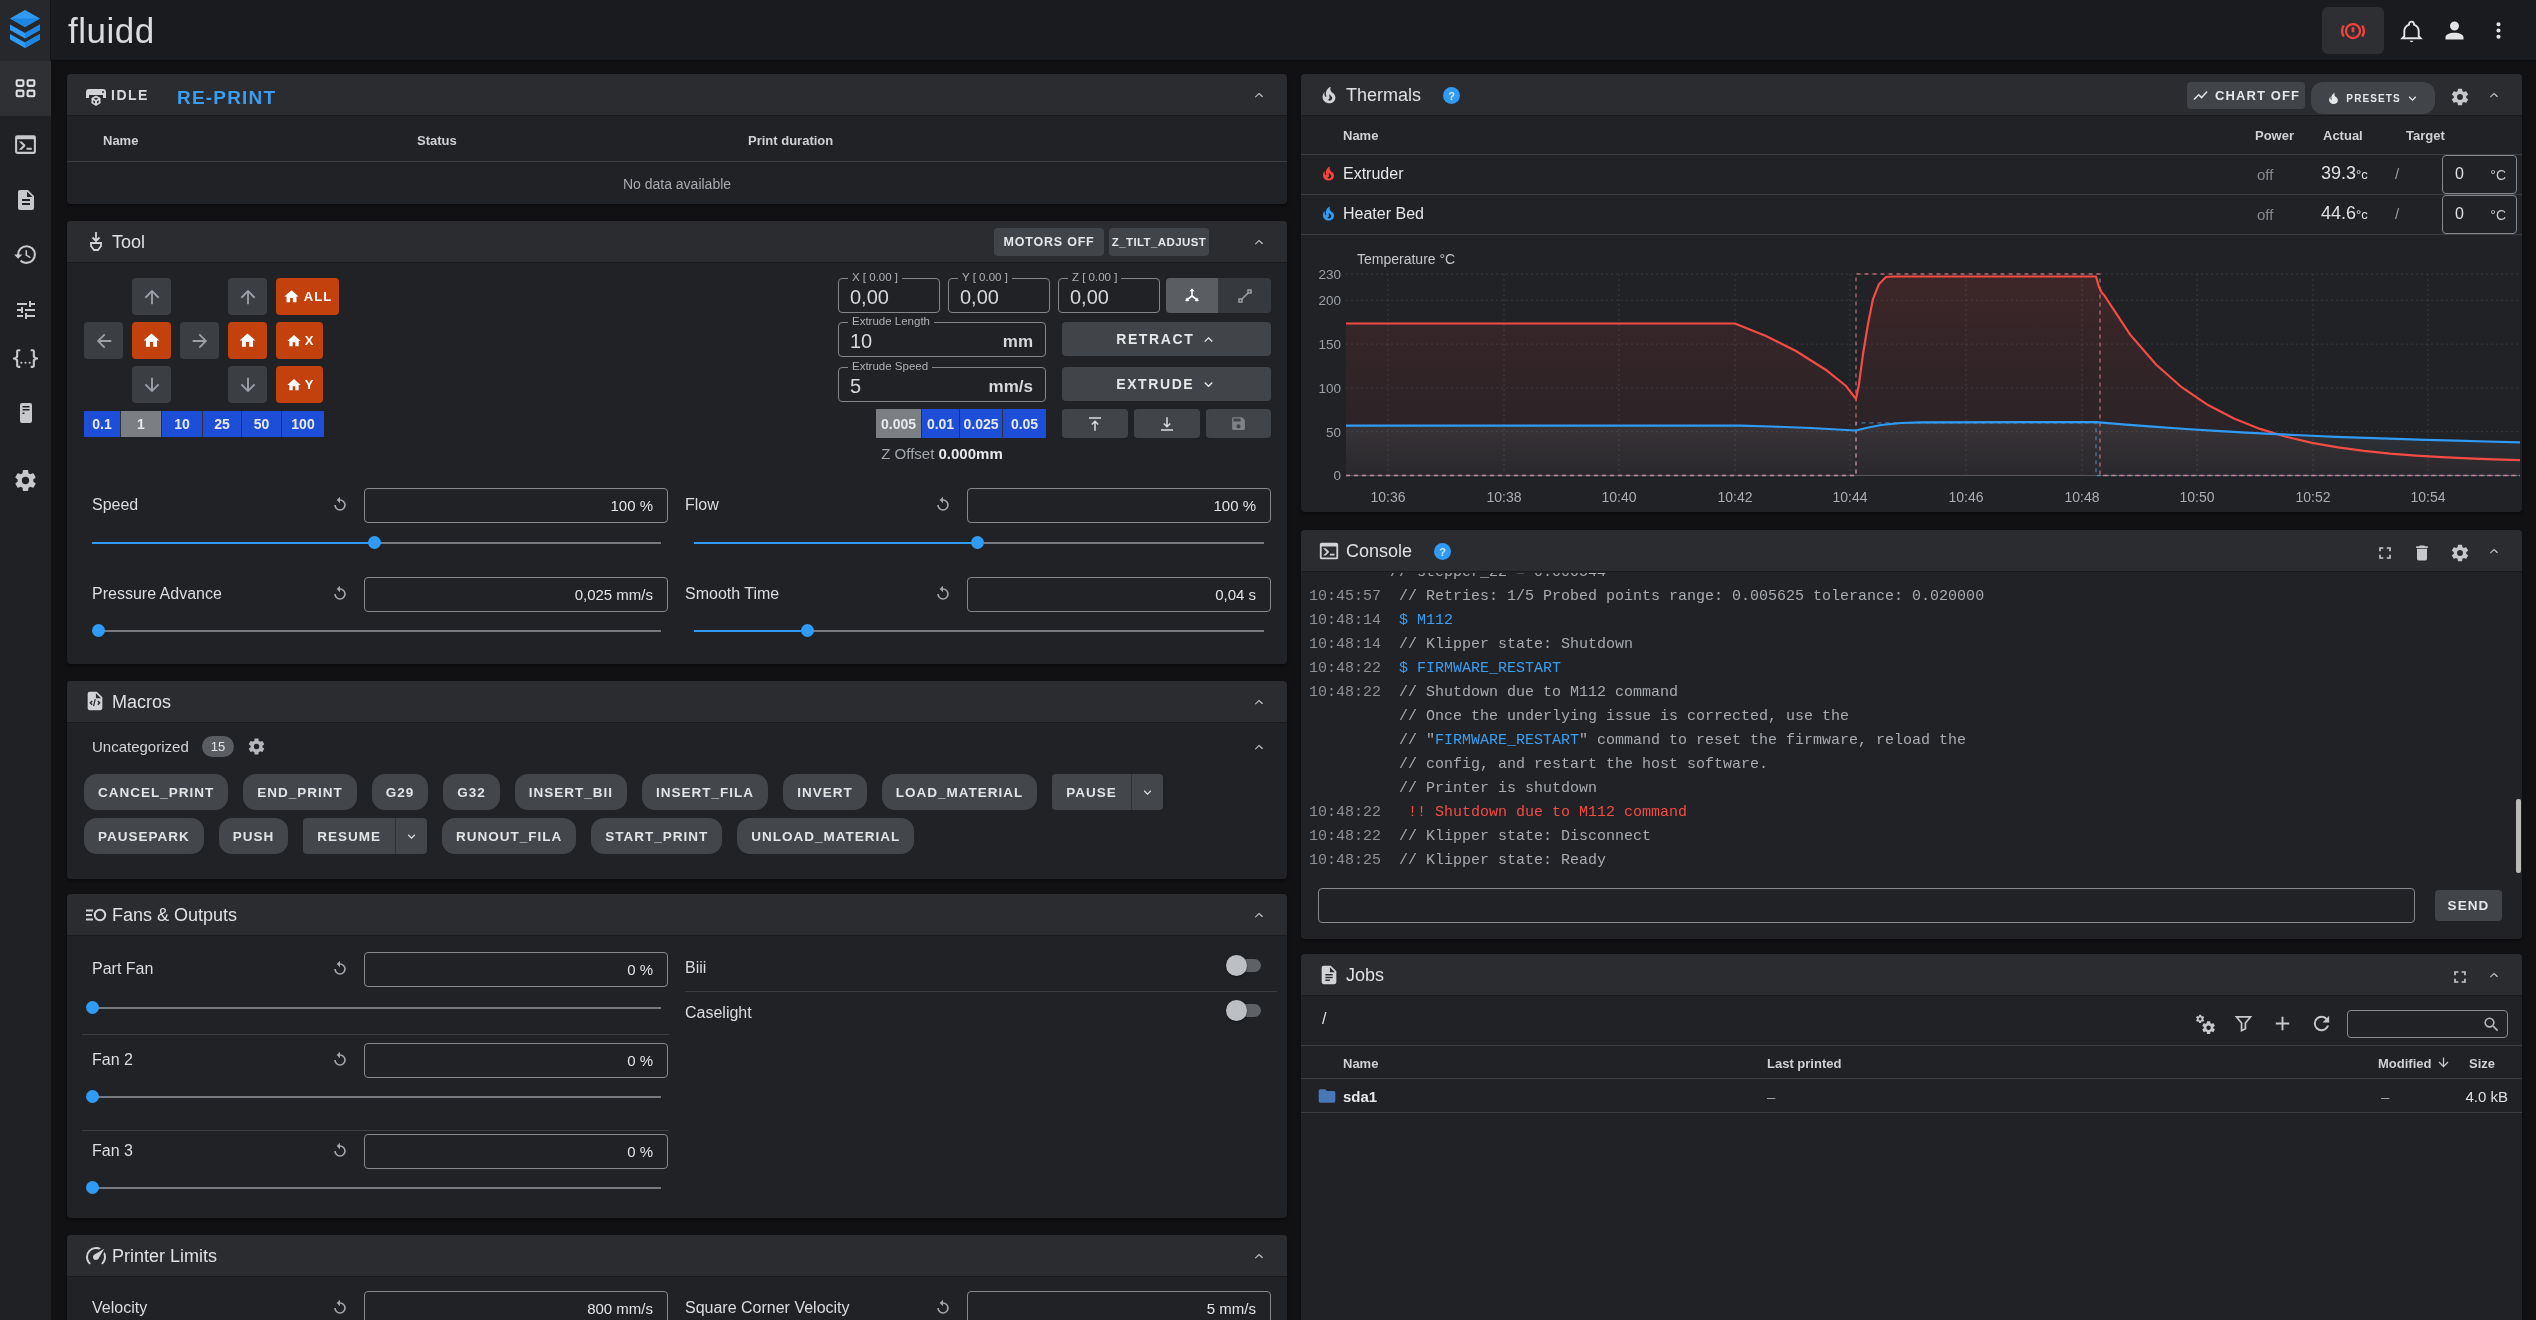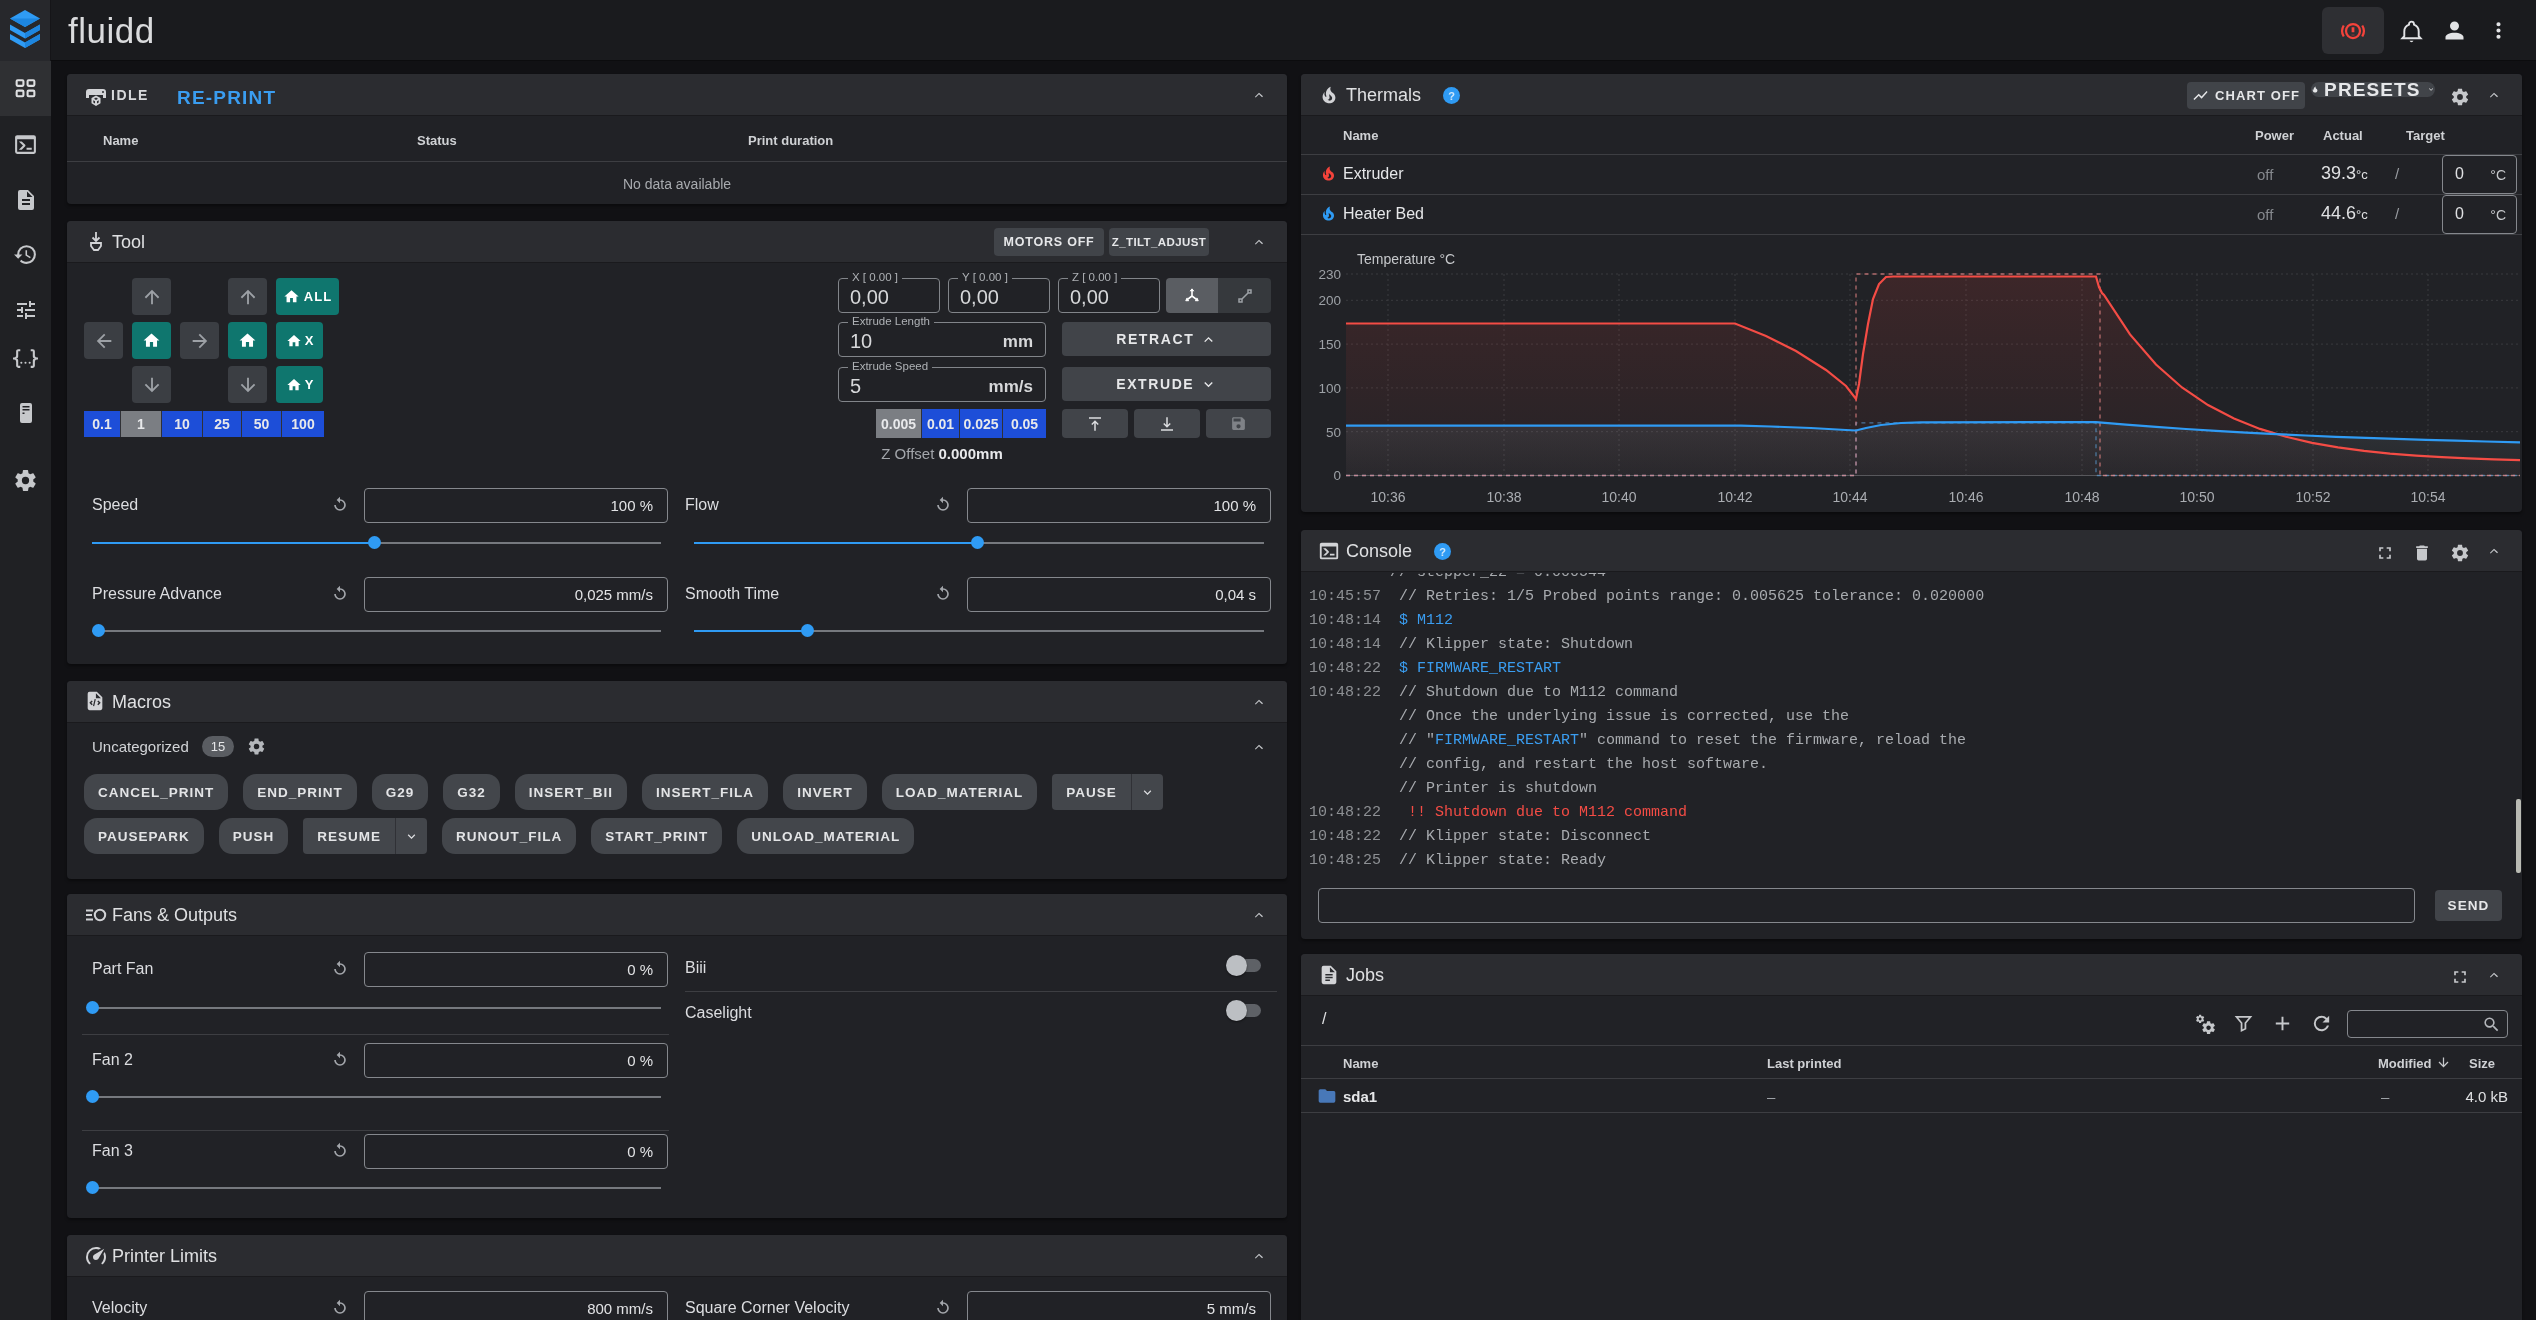--- a/index.html
+++ b/index.html
@@ -15,21 +15,21 @@
 .chead{position:absolute;left:0;top:0;right:0;height:42px;background:#2b2c30;border-radius:4px 4px 0 0;border-bottom:1px solid #1a1a1d;padding-left:12px;}
 .ctitle{position:absolute;left:45px;top:11px;font-size:18px;color:#dfe0e2;}
 .cicon{position:absolute;left:17px;top:9px;}
 .chev{position:absolute;right:20px;top:13px;}
 .hdivider{position:absolute;left:0;right:0;height:1px;background:rgba(255,255,255,.13);}
 .thead{font-size:13px;font-weight:bold;color:#cfd1d4;position:absolute;}
 .gtxt{color:#a3a6ab;}
 .ibox{position:absolute;border:1px solid #85888d;border-radius:4px;}
 .btn{position:absolute;background:#414449;border-radius:4px;display:flex;align-items:center;justify-content:center;font-size:13px;font-weight:bold;letter-spacing:1.1px;color:#e6e7e9;}
 .jbtn{position:absolute;width:39px;height:37px;background:#3b3e43;border-radius:4px;display:flex;align-items:center;justify-content:center;}
-.jbtn.blue{background:#0f766e;}
+.jbtn.blue{background:#c2410c;}
 .fset{position:absolute;border:1px solid #82858a;border-radius:4px;}
 .fset .leg{position:absolute;left:9px;top:-8px;background:#212226;padding:0 4px;font-size:11.5px;color:#aeb1b5;white-space:nowrap;}
 .fset .val{position:absolute;left:11px;top:7px;font-size:20px;color:#d7d8da;}
 .fset .suf{position:absolute;right:12px;top:9px;font-size:17px;font-weight:bold;color:#d7d8da;padding-left:12px;}
 .track{position:absolute;height:2px;background:#76797e;}
 .fill{position:absolute;height:2px;background:#2f9bf4;}
 .thumb{position:absolute;width:13px;height:13px;border-radius:50%;background:#2f9bf4;}
 .slabel{position:absolute;font-size:16px;color:#dcdde0;}
 .sval{position:absolute;font-size:15px;color:#e2e3e5;}
 .seg{position:absolute;background:#1d4ed8;border-radius:0;display:flex;overflow:hidden;}
@@ -470,21 +470,21 @@
     <svg class="cicon" width="22" height="22" viewBox="0 0 24 24" fill="#d2d3d6" style="top:10px;">
         <path d="M17.66,11.2C17.43,10.9 17.15,10.64 16.89,10.38C16.22,9.78 15.46,9.35 14.82,8.72C13.33,7.26 13,4.85 13.95,3C13,3.23 12.17,3.75 11.46,4.32C8.87,6.4 7.85,10.07 9.07,13.22C9.11,13.32 9.15,13.42 9.15,13.55C9.15,13.77 9,13.97 8.8,14.05C8.57,14.15 8.33,14.09 8.14,13.93C8.08,13.88 8.04,13.83 8,13.76C6.87,12.33 6.69,10.28 7.45,8.64C5.78,10 4.87,12.3 5,14.47C5.06,14.97 5.12,15.47 5.29,15.97C5.43,16.57 5.7,17.17 6,17.7C7.08,19.43 8.95,20.67 10.96,20.92C13.1,21.19 15.39,20.8 17.03,19.32C18.86,17.66 19.5,15 18.56,12.72L18.43,12.46C18.22,12 17.66,11.2 17.66,11.2M14.5,17.5C14.22,17.74 13.76,18 13.4,18.1C12.28,18.5 11.16,17.94 10.5,17.28C11.69,17 12.4,16.12 12.61,15.23C12.78,14.43 12.46,13.77 12.33,13C12.21,12.26 12.23,11.63 12.5,10.94C12.69,11.32 12.89,11.7 13.13,12C13.9,13 15.11,13.44 15.37,14.8C15.41,14.94 15.43,15.08 15.43,15.23C15.46,16.05 15.1,16.95 14.5,17.5Z"></path>
       </svg>
     <div class="ctitle">Thermals</div>
     <div style="position:absolute;left:142px;top:13px;width:17px;height:17px;border-radius:50%;background:#2f9bf4;color:#cfe7fb;font-size:11px;font-weight:bold;display:flex;align-items:center;justify-content:center;">?</div>
     <div class="btn" style="left:886px;top:8px;width:118px;height:27px;font-size:13px;">
       <svg width="17" height="17" viewBox="0 0 24 24" fill="#e6e7e9" style="margin-right:6px;">
           <path d="M3.5,18.5L9.5,12.5L13.5,16.5L22,6.92L20.59,5.5L13.5,13.5L9.5,9.5L2,17L3.5,18.5Z"></path>
         </svg>CHART OFF
     </div>
-    <div class="btn" style="left:1010px;top:8px;width:124px;height:15px;font-size:19px;border-radius:12px;">
+    <div class="btn" style="left:1010px;top:8px;width:124px;height:32px;font-size:10px;border-radius:12px;">
       <svg width="15" height="15" viewBox="0 0 24 24" fill="#e6e7e9" style="margin-right:5px;">
           <path d="M17.66,11.2C17.43,10.9 17.15,10.64 16.89,10.38C16.22,9.78 15.46,9.35 14.82,8.72C13.33,7.26 13,4.85 13.95,3C13,3.23 12.17,3.75 11.46,4.32C8.87,6.4 7.85,10.07 9.07,13.22C9.11,13.32 9.15,13.42 9.15,13.55C9.15,13.77 9,13.97 8.8,14.05C8.57,14.15 8.33,14.09 8.14,13.93C8.08,13.88 8.04,13.83 8,13.76C6.87,12.33 6.69,10.28 7.45,8.64C5.78,10 4.87,12.3 5,14.47C5.06,14.97 5.12,15.47 5.29,15.97C5.43,16.57 5.7,17.17 6,17.7C7.08,19.43 8.95,20.67 10.96,20.92C13.1,21.19 15.39,20.8 17.03,19.32C18.86,17.66 19.5,15 18.56,12.72L18.43,12.46C18.22,12 17.66,11.2 17.66,11.2Z"></path>
         </svg>PRESETS&nbsp;<svg width="15" height="15" viewBox="0 0 24 24" fill="#e6e7e9">
           <path d="M7.41,8.58L12,13.17L16.59,8.58L18,10L12,16L6,10L7.41,8.58Z"></path>
         </svg>
     </div>
     <svg class="hicon" style="right:52px;" width="20" height="20" viewBox="0 0 24 24" fill="#c6c8cb">
         <path d="M12,15.5A3.5,3.5 0 0,1 8.5,12A3.5,3.5 0 0,1 12,8.5A3.5,3.5 0 0,1 15.5,12A3.5,3.5 0 0,1 12,15.5M19.43,12.97C19.47,12.65 19.5,12.33 19.5,12C19.5,11.67 19.47,11.34 19.43,11L21.54,9.37C21.73,9.22 21.78,8.95 21.66,8.73L19.66,5.27C19.54,5.05 19.27,4.96 19.05,5.05L16.56,6.05C16.04,5.66 15.5,5.32 14.87,5.07L14.5,2.42C14.46,2.18 14.25,2 14,2H10C9.75,2 9.54,2.18 9.5,2.42L9.13,5.07C8.5,5.32 7.96,5.66 7.44,6.05L4.95,5.05C4.73,4.96 4.46,5.05 4.34,5.27L2.34,8.73C2.21,8.95 2.27,9.22 2.46,9.37L4.57,11C4.53,11.34 4.5,11.67 4.5,12C4.5,12.33 4.53,12.65 4.57,12.97L2.46,14.63C2.27,14.78 2.21,15.05 2.34,15.27L4.34,18.73C4.46,18.95 4.73,19.03 4.95,18.95L7.44,17.94C7.96,18.34 8.5,18.68 9.13,18.93L9.5,21.58C9.54,21.82 9.75,22 10,22H14C14.25,22 14.46,21.82 14.5,21.58L14.87,18.93C15.5,18.67 16.04,18.34 16.56,17.94L19.05,18.95C19.27,19.03 19.54,18.95 19.66,18.73L21.66,15.27C21.78,15.05 21.73,14.78 21.54,14.63L19.43,12.97Z"></path>
       </svg>
     <svg class="chev" width="16" height="16" viewBox="0 0 24 24" fill="#c6c8cb">

